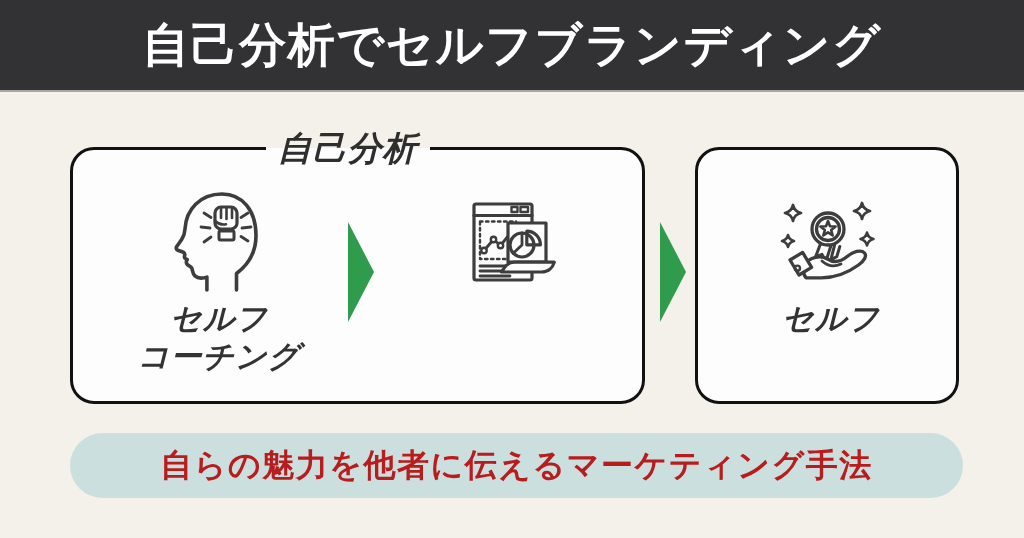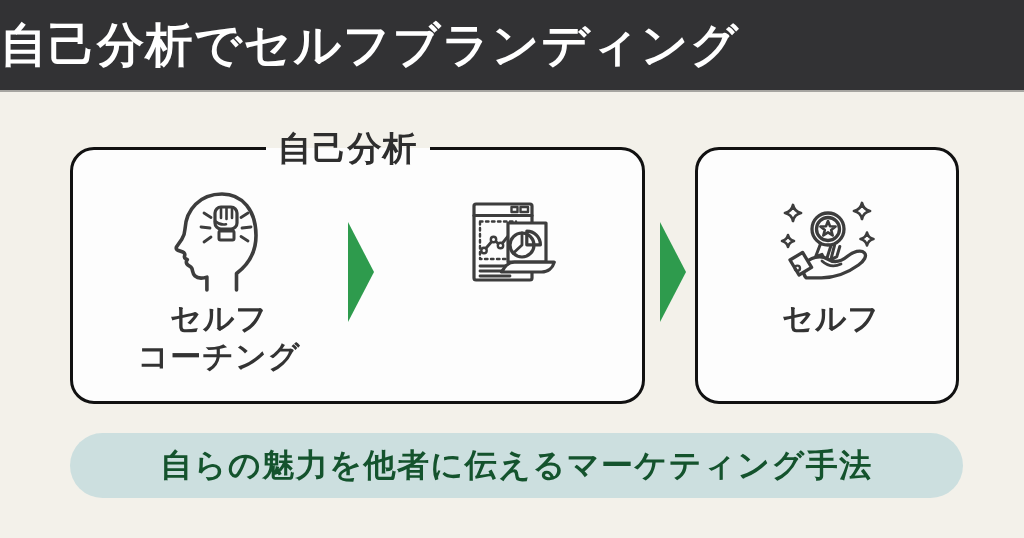--- a/index.html
+++ b/index.html
@@ -17,35 +17,37 @@
   }
   
   .banner {
     position: absolute;
     left: 0; top: 0;
     width: 1024px; height: 90px;
     background: #323234;
     border-bottom: 2px solid #a6a5a1;
     display: flex;
     align-items: center;
+    justify-content: center;
   }
   .banner-title {
     color: #ffffff;
     font-size: 47px;
     font-weight: 800;
     letter-spacing: 1.5px;
     white-space: nowrap;
   }
   
   .flow-box {
     position: absolute;
     background: #fdfdfd;
     border: 3px solid #111111;
     border-radius: 24px;
     box-sizing: border-box;
+    font-style: italic;
   }
   .group-box  { left: 70px;  top: 147px; width: 575px; height: 257px; }
   .result-box { left: 695px; top: 147px; width: 264px; height: 257px; }
 
   .group-legend {
     position: absolute;
     left: calc(50% - 10px);
     top: -25px;
     transform: translateX(-50%);
     height: 46px;
@@ -103,21 +105,21 @@
     position: absolute;
     left: 70px; top: 433px;
     width: 893px; height: 65px;
     background: #ccdfdf;
     border-radius: 33px;
     display: flex;
     align-items: center;
     justify-content: center;
   }
   .caption-text {
-    color: #14532d;
+    color: #b91c1c;
     font-size: 32px;
     font-weight: 800;
     letter-spacing: 1.5px;
     white-space: nowrap;
   }
   
   .line-icon { stroke: #3d3d3d; fill: none; stroke-linecap: round; stroke-linejoin: round; }
 </style>
 </head>
 <body>

